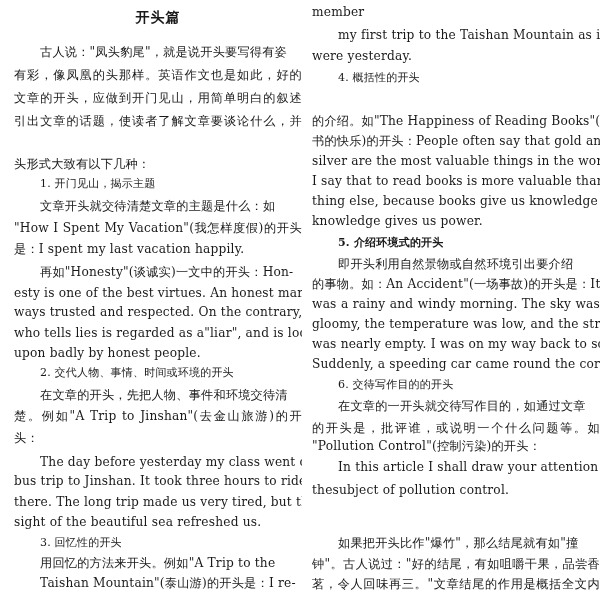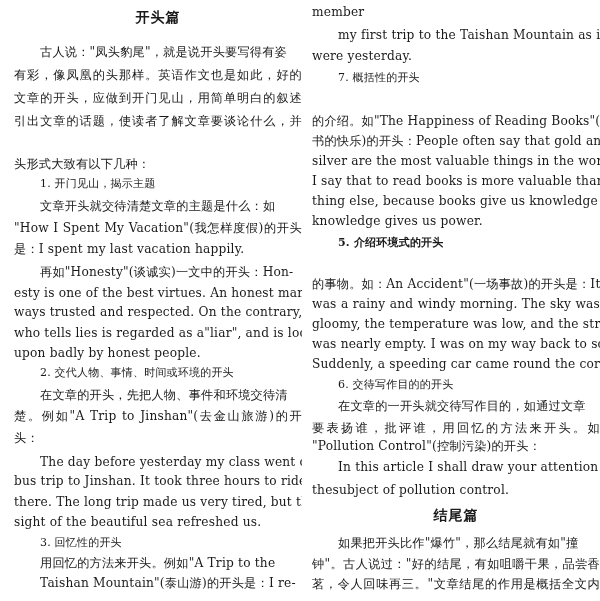--- a/index.html
+++ b/index.html
@@ -52,40 +52,40 @@
       <div class="line" style="top: 430px;">头：</div>
       <div class="line indent" style="top: 454px;">The day before yesterday my class went on a</div>
       <div class="line justify" style="top: 473px;">bus trip to Jinshan. It took three hours to ride</div>
       <div class="line justify" style="top: 494px;">there. The long trip made us very tired, but the</div>
       <div class="line" style="top: 514px;">sight of the beautiful sea refreshed us.</div>
       <div class="line sub" style="top: 535px;">3. 回忆性的开头</div>
       <div class="line indent" style="top: 555px;">用回忆的方法来开头。例如"A Trip to the</div>
       <div class="line indent" style="top: 575px;">Taishan Mountain"(泰山游)的开头是：I re-</div>
     </div>
   <div class="col right" id="col-right">
-    <div class="title" id="right-title" style="top: 506px;">结尾篇</div>
   <div class="line" style="top: 4px;">member</div>
       <div class="line indent" style="top: 27px;">my first trip to the Taishan Mountain as if it</div>
       <div class="line" style="top: 48px;">were yesterday.</div>
-      <div class="line sub" style="top: 70px;">7. 概括性的开头</div>
+      <div class="line sub" style="top: 70px;">4. 概括性的开头</div>
       <div class="line justify" style="top: 113px;">的介绍。如"The Happiness of Reading Books"(读</div>
       <div class="line justify" style="top: 133px;">书的快乐)的开头：People often say that gold and</div>
       <div class="line justify" style="top: 153px;">silver are the most valuable things in the world. But</div>
       <div class="line justify" style="top: 173px;">I say that to read books is more valuable than any-</div>
       <div class="line justify" style="top: 193px;">thing else, because books give us knowledge and</div>
       <div class="line" style="top: 213px;">knowledge gives us power.</div>
       <div class="line sub" style="top: 235px; font-weight: bold;">5. 介绍环境式的开头</div>
+      <div class="line indent" style="top: 256px;">即开头利用自然景物或自然环境引出要介绍</div>
       <div class="line justify" style="top: 276px;">的事物。如：An Accident"(一场事故)的开头是：It</div>
       <div class="line justify" style="top: 296px;">was a rainy and windy morning. The sky was</div>
       <div class="line justify" style="top: 316px;">gloomy, the temperature was low, and the street</div>
       <div class="line justify" style="top: 336px;">was nearly empty. I was on my way back to school.</div>
       <div class="line" style="top: 356px;">Suddenly, a speeding car came round the corner.</div>
       <div class="line sub" style="top: 377px;">6. 交待写作目的的开头</div>
       <div class="line indent" style="top: 398px;">在文章的一开头就交待写作目的，如通过文章</div>
-      <div class="line justify" style="top: 420px;">要表扬谁，批评谁，用回忆的方法来开头。如</div>
+      <div class="line justify" style="top: 420px;">的开头是，批评谁，或说明一个什么问题等。如</div>
       <div class="line" style="top: 438px;">"Pollution Control"(控制污染)的开头：</div>
       <div class="line indent" style="top: 459px;">In this article I shall draw your attention to</div>
       <div class="line" style="top: 482px;">thesubject of pollution control.</div>
       <div class="line indent" style="top: 535px;">如果把开头比作"爆竹"，那么结尾就有如"撞</div>
       <div class="line justify" style="top: 556px;">钟"。古人说过："好的结尾，有如咀嚼干果，品尝香</div>
       <div class="line justify" style="top: 576px;">茗，令人回味再三。"文章结尾的作用是概括全文内</div>
     </div>
 </div>
 
 </body></html>

